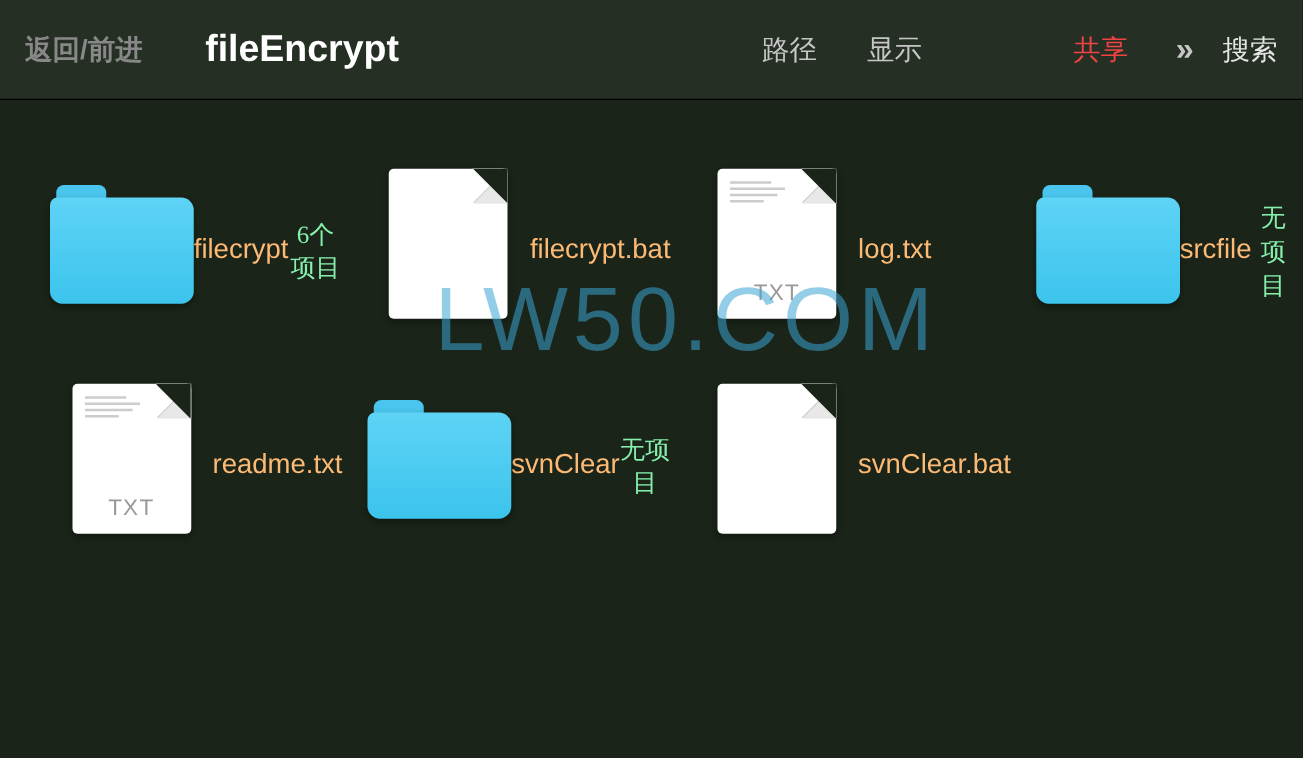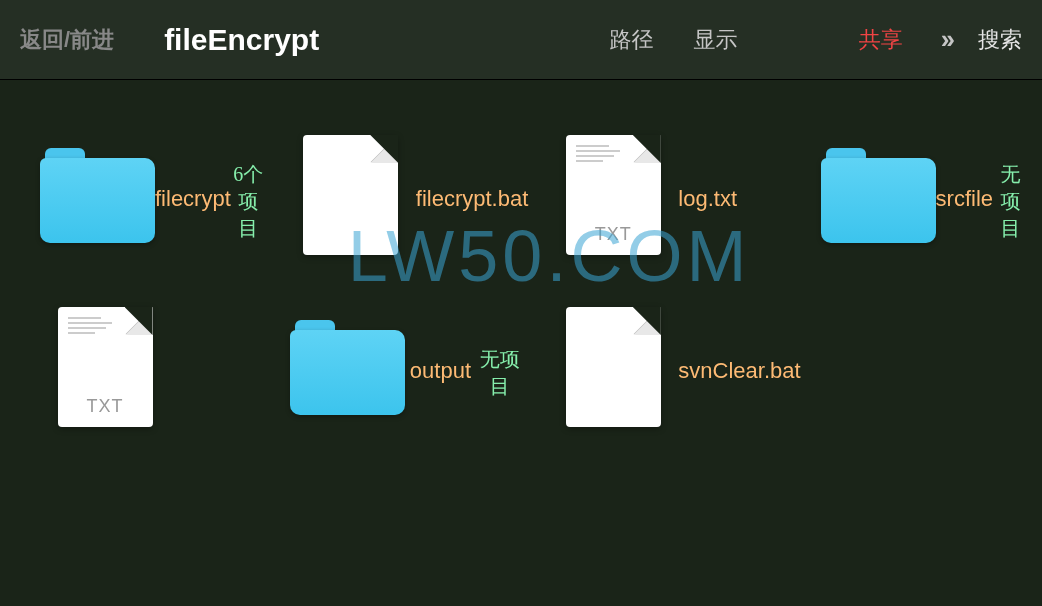--- a/index.html
+++ b/index.html
@@ -254,29 +254,30 @@
           <div class="file-corner"></div>
           <div class="file-lines">
             <div></div>
             <div></div>
             <div></div>
             <div></div>
           </div>
           <div class="file-ext">TXT</div>
         </div>
       </div>
+      <div class="item-name">readme.txt</div>
     </div>
     <div class="item">
       <div class="icon-wrap">
         <div class="folder">
           <div class="folder-tab"></div>
           <div class="folder-body"></div>
         </div>
       </div>
-      <div class="item-name">output</div>
+      <div class="item-name">svnClear</div>
       <div class="item-sub">无项目</div>
     </div>
     <div class="item">
       <div class="icon-wrap">
         <div class="file">
           <div class="file-corner"></div>
         </div>
       </div>
       <div class="item-name">svnClear.bat</div>
     </div>

